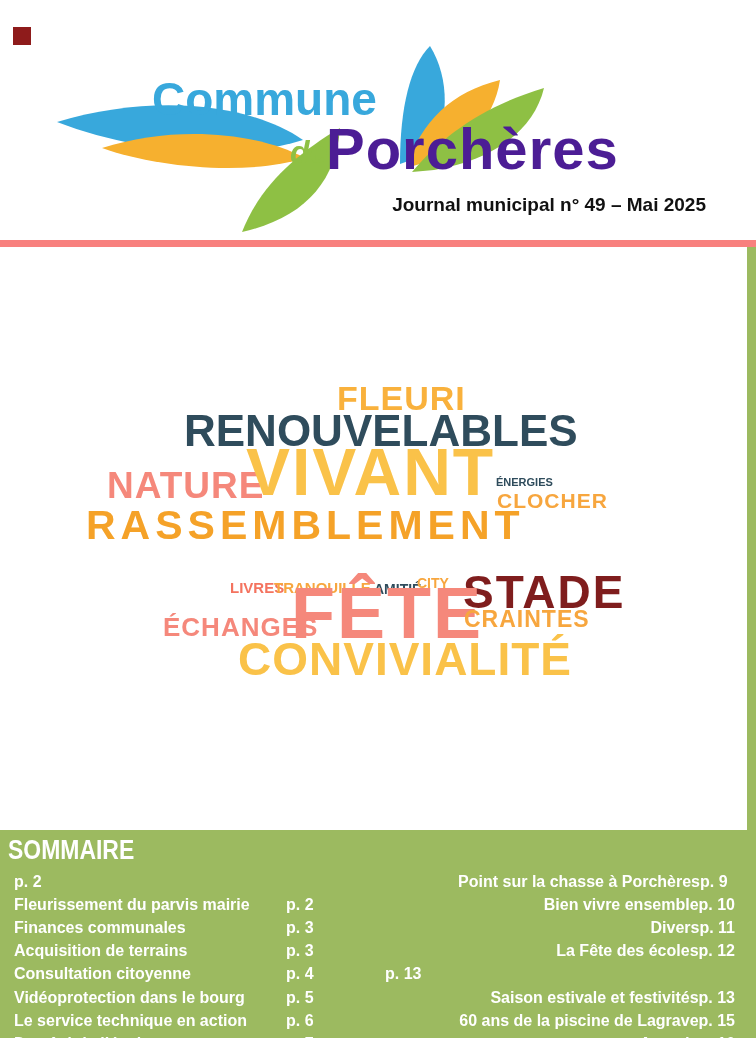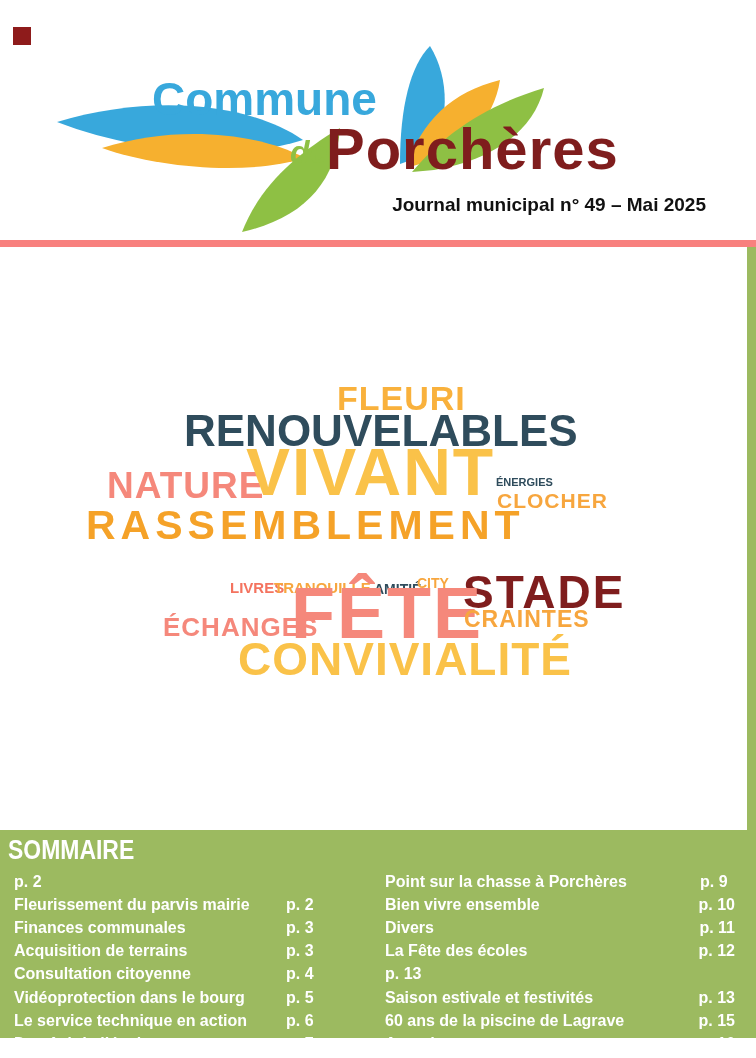--- a/index.html
+++ b/index.html
@@ -40,42 +40,42 @@
   .sommaire{position:absolute;left:0;top:830px;width:756px;height:208px;color:#fff;}
   .sommaire-title{
     position:absolute;left:8px;top:7px;font-size:27px;font-weight:bold;line-height:1;
     transform:scaleX(0.85);transform-origin:left top;
   }
   .toc-col{position:absolute;top:40px;}
   .toc-col-left{left:14px;width:300px;}
   .toc-col-right{left:385px;width:350px;}
   .toc-row{display:flex;align-items:center;height:23.2px;font-size:16px;font-weight:bold;line-height:1;}
   .toc-col-left  .toc-label{width:272px;}
-  .toc-col-right .toc-label{width:315px;}
+  .toc-col-right .toc-label{width:315px;text-align:right;}
   .toc-page{flex:0 0 auto;}
 </style>
 </head>
 <body>
 
 <div class="page">
 
   <div class="red-square" style="background: rgb(142, 27, 27);"></div>
 
   <svg class="logo-svg" width="756" height="260" viewBox="0 0 756 260">
     <path d="M57,122 C150,94 248,102 303,140 C240,160 140,154 57,122 Z" fill="#38A8DC"></path>
     <path d="M102,148 C170,126 252,130 305,158 C248,176 158,168 102,148 Z" fill="#F6B02F"></path>
     <path d="M340,128 C336,182 304,218 242,232 C260,186 296,154 340,128 Z" fill="#8EC044"></path>
     <path d="M400,164 C400,108 410,66 430,46 C450,78 450,126 428,154 Z" fill="#38A8DC"></path>
     <path d="M406,168 C422,120 452,92 500,80 C494,120 464,152 420,164 Z" fill="#F6B02F"></path>
     <path d="M412,172 C442,136 484,106 544,88 C534,130 494,160 434,170 Z" fill="#8EC044"></path>
   </svg>
 
   <div class="commune" style="color: rgb(56, 168, 220);">Commune</div>
   <div class="de" style="color: rgb(142, 192, 68); font-style: italic;">de</div>
-  <div class="porcheres" style="color: #7f1d1d;">Porchères</div>
+  <div class="porcheres" style="color: #4c1d95;">Porchères</div>
   <div class="subtitle">Journal municipal n° 49 – Mai 2025</div>
 
   <div class="divider" style="background: rgb(248, 128, 126);"></div>
   <div class="right-stripe" style="background: rgb(156, 186, 96);"></div>
 
   <div class="cloud">
     <span class="cw cw0" style="color: rgb(249, 177, 60);">FLEURI</span>
     <span class="cw cw1" style="color: rgb(47, 76, 92);">RENOUVELABLES</span>
     <span class="cw cw2" style="color: rgb(245, 136, 123);">NATURE</span>
     <span class="cw cw3" style="color: rgb(250, 194, 73);">VIVANT</span>

